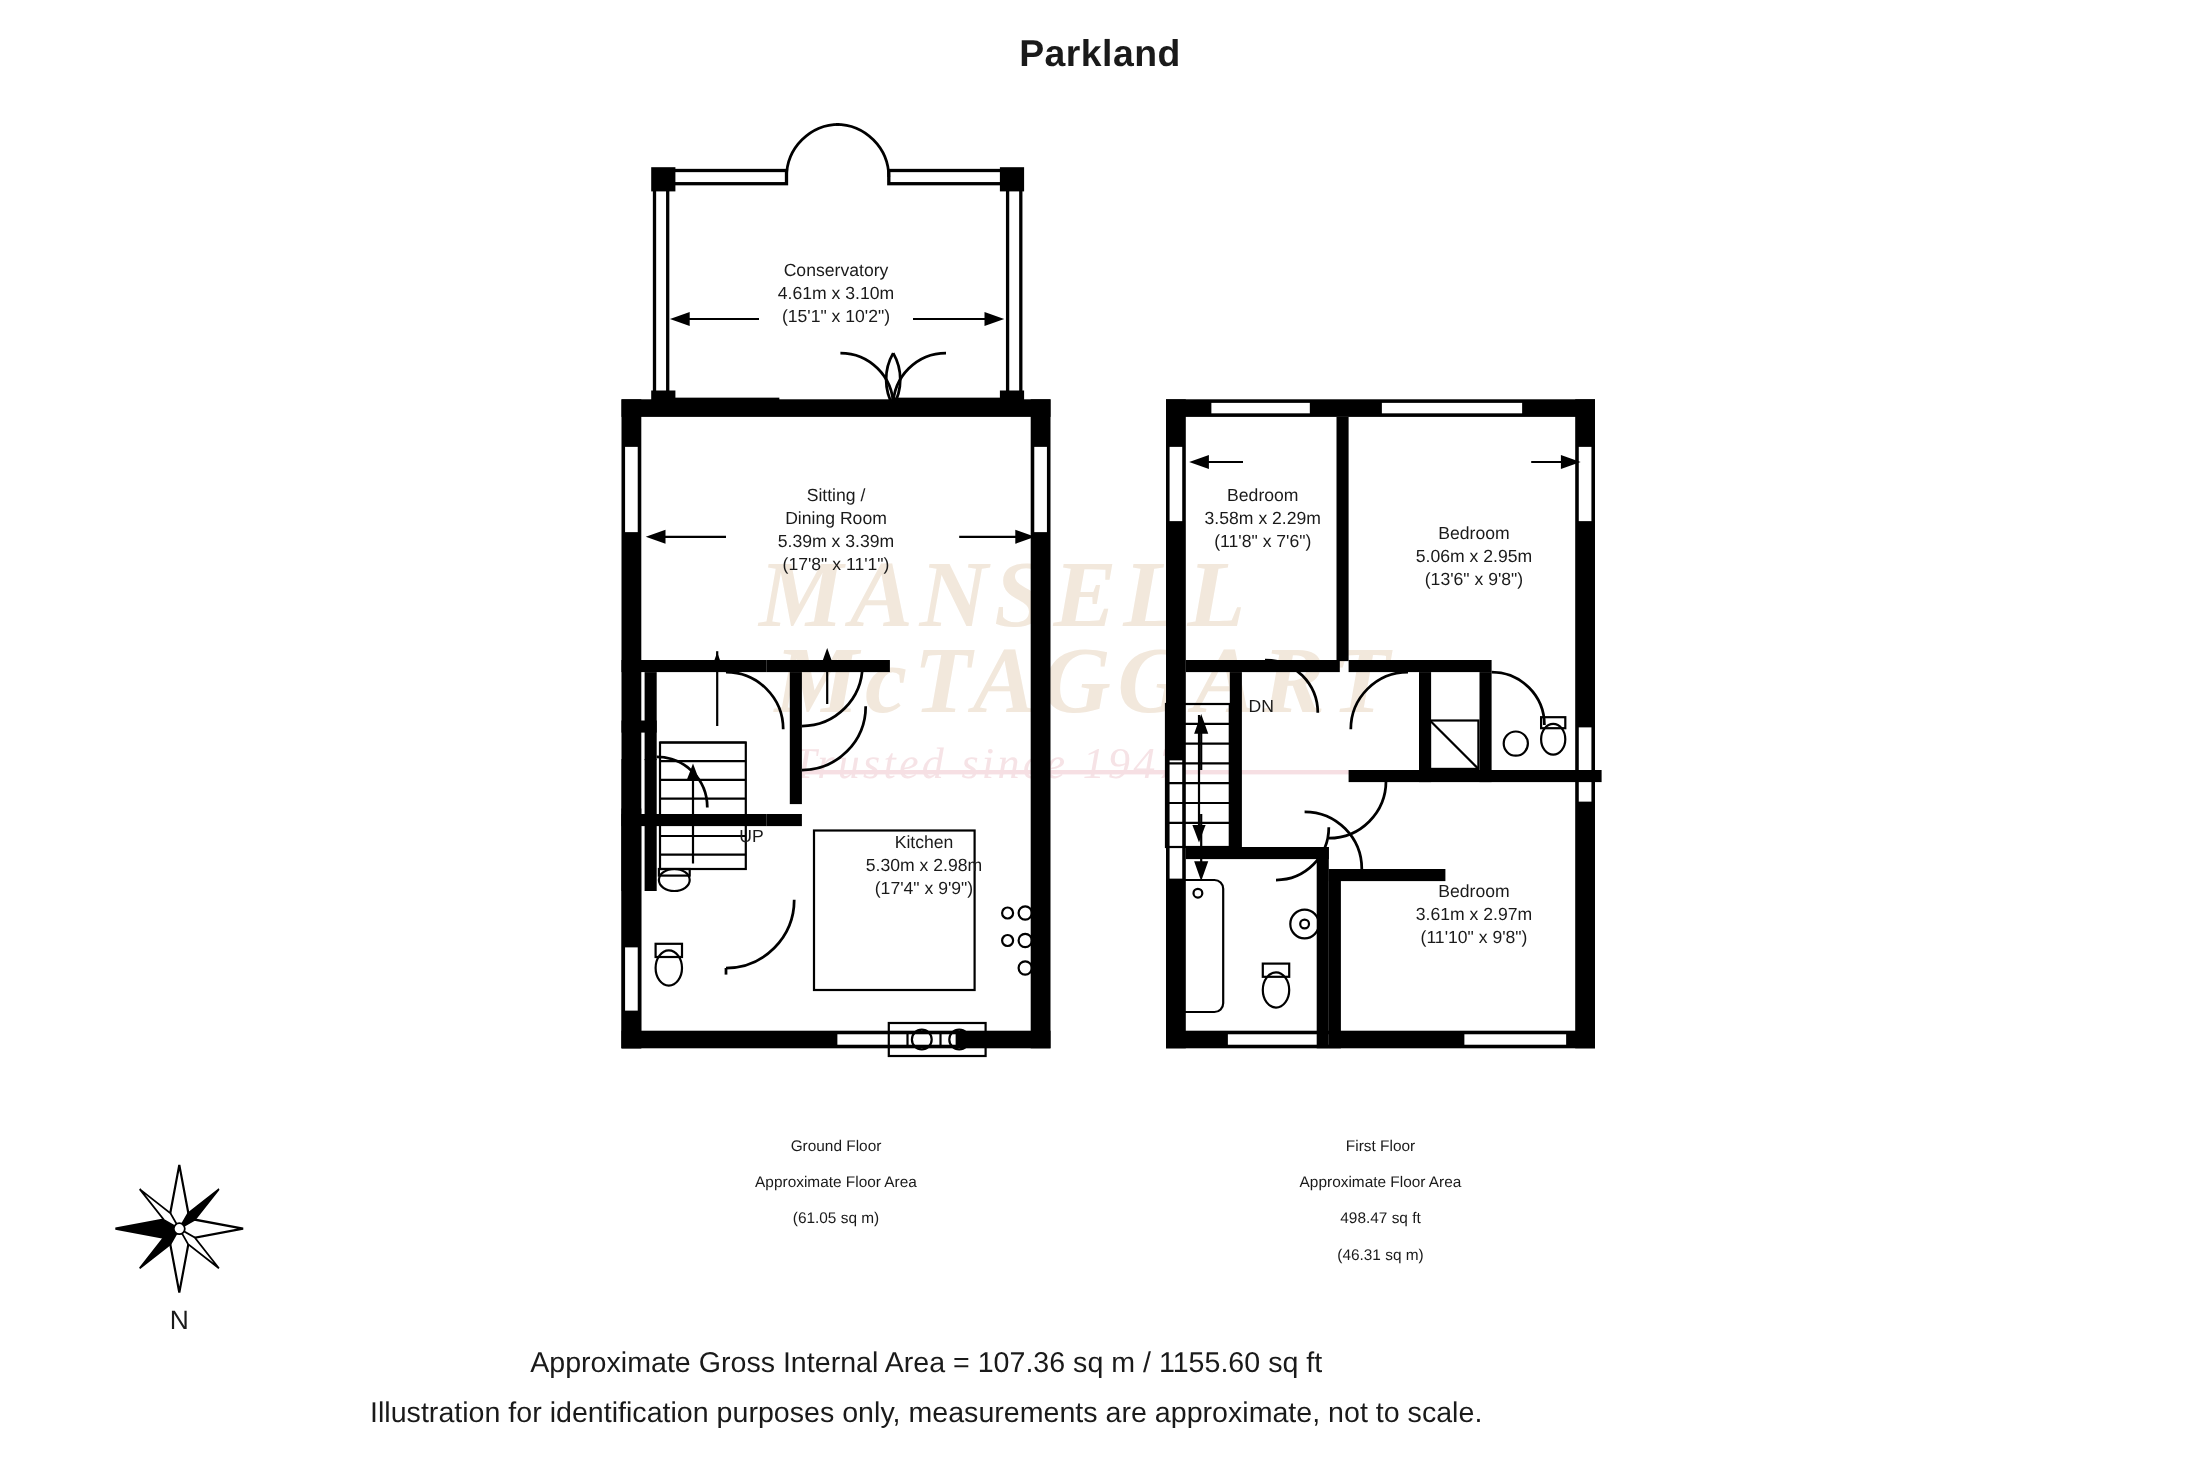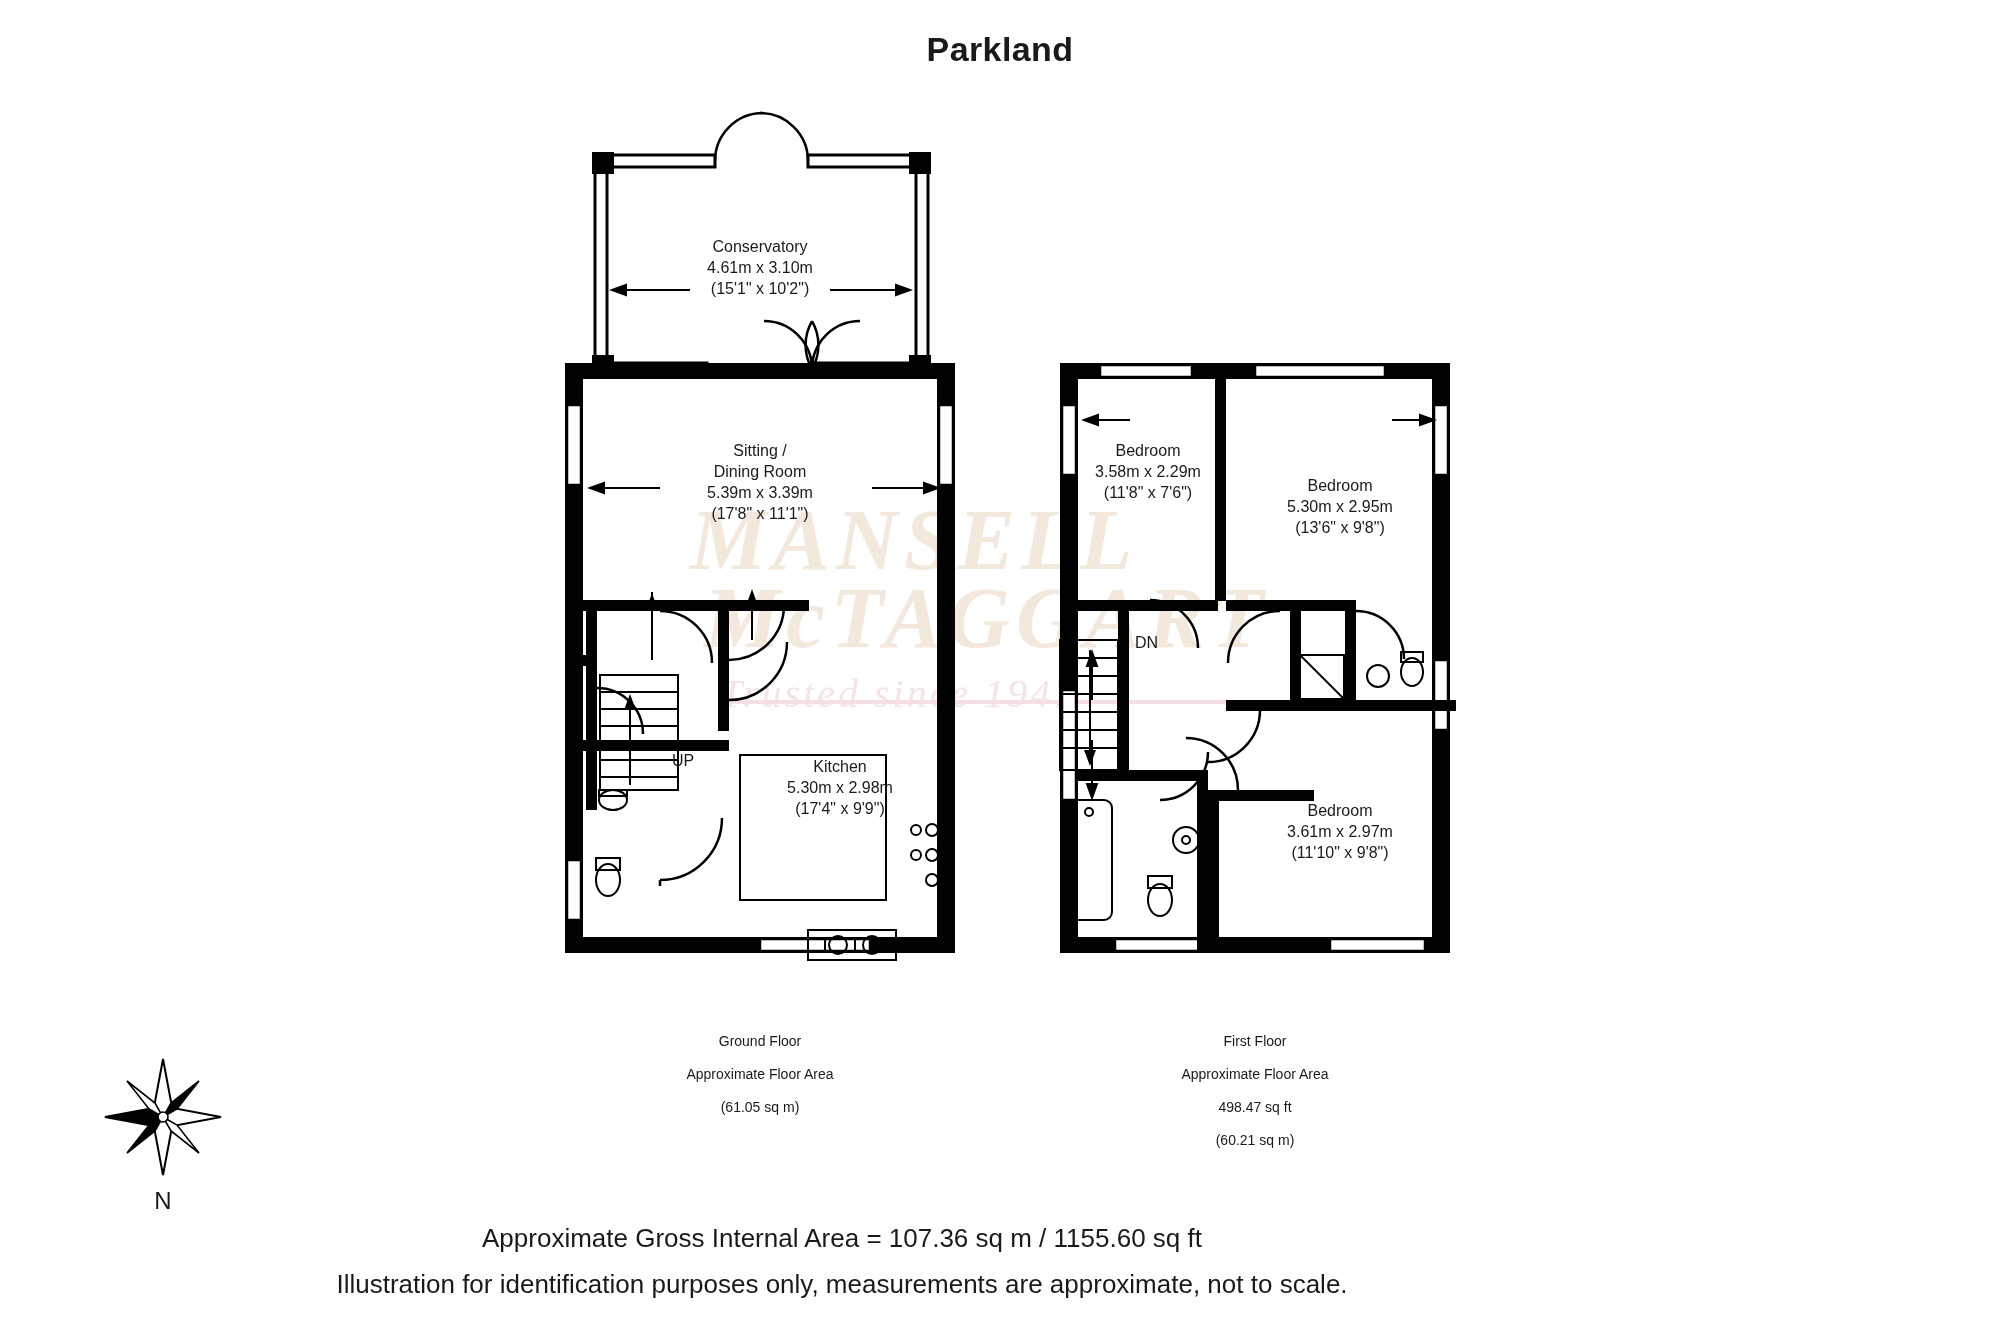--- a/index.html
+++ b/index.html
@@ -430,21 +430,21 @@
 <div class="stair-tag" style="left:672px; top:752px;">UP</div>
 
 <div class="room-label" style="left:1030px; top:440px; width:236px;">
   <span class="rl-name">Bedroom</span>
   <span class="rl-dim">3.58m x 2.29m</span>
   <span class="rl-dim-imp">(11'8" x 7'6")</span>
 </div>
 
 <div class="room-label" style="left:1222px; top:475px; width:236px;">
   <span class="rl-name">Bedroom</span>
-  <span class="rl-dim">5.30m x 2.95m</span>
+  <span class="rl-dim">5.06m x 2.95m</span>
   <span class="rl-dim-imp">(13'6" x 9'8")</span>
 </div>
 
 <div class="room-label" style="left:1222px; top:800px; width:236px;">
   <span class="rl-name">Bedroom</span>
   <span class="rl-dim">3.61m x 2.97m</span>
   <span class="rl-dim-imp">(11'10" x 9'8")</span>
 </div>
 
 <div class="stair-tag" style="left:1135px; top:634px;">DN</div>
@@ -452,21 +452,21 @@
 <div class="floor-caption" style="left:460px; top:1025px; width:600px;">
   <div>Ground Floor</div>
   <div>Approximate Floor Area</div>
   <div>(61.05 sq m)</div>
 </div>
 
 <div class="floor-caption" style="left:955px; top:1025px; width:600px;">
   <div>First Floor</div>
   <div>Approximate Floor Area</div>
   <div>498.47 sq ft</div>
-  <div>(60.21 sq m)</div>
+  <div>(46.31 sq m)</div>
 </div>
 
 <div id="compass">
   <svg width="130" height="130" viewBox="0 0 130 130">
     <g transform="translate(65,65)">
 
       <polygon points="0,-58 9,-10 0,0 -9,-10" fill="#fff" stroke="#000" stroke-width="2"></polygon>
       <polygon points="0,-58 -9,-10 0,0 9,-10" fill="#000" stroke="#000" stroke-width="1" opacity="0"></polygon>
       <polygon points="0,58 9,10 0,0 -9,10" fill="#fff" stroke="#000" stroke-width="2"></polygon>
       <polygon points="-58,0 -10,-9 0,0 -10,9" fill="#000" stroke="#000" stroke-width="2"></polygon>

